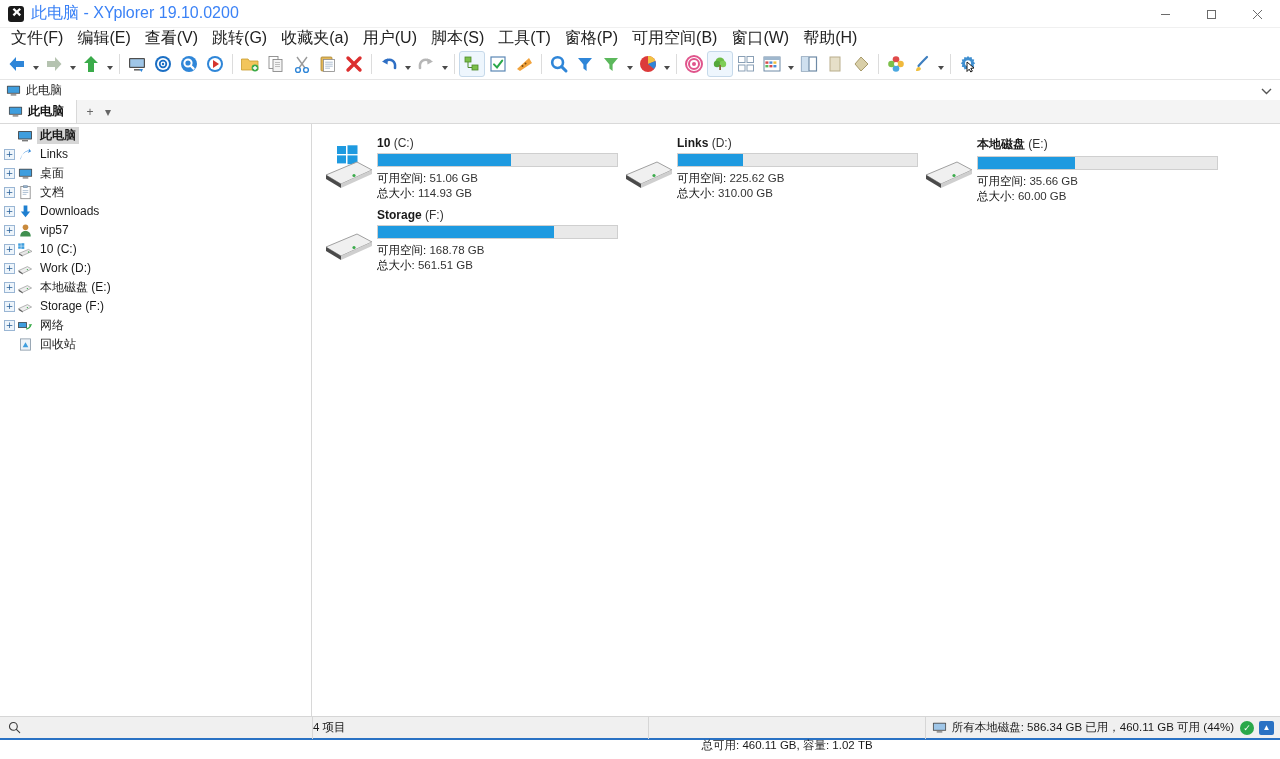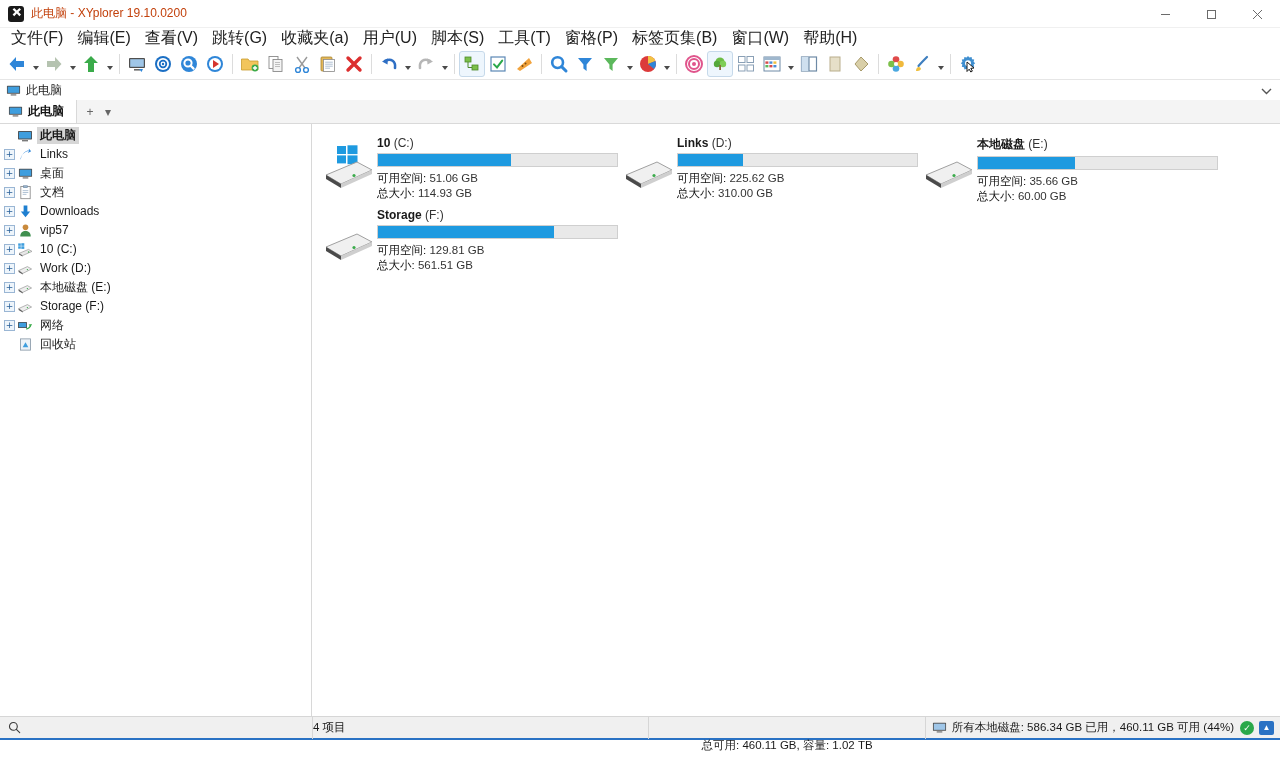--- a/index.html
+++ b/index.html
@@ -19,21 +19,21 @@
     height:28px; display:flex; align-items:center;
     background:#ffffff; border-bottom:1px solid #f0f0f0;
     position:relative;
   }
   .app-logo {
     width:16px; height:16px; margin-left:8px; margin-right:7px;
     background:#1a1a1a; border-radius:3px;
     display:flex; align-items:center; justify-content:center;
     color:#fff; font-size:10px; font-weight:bold; line-height:1;
   }
-  .title-text { font-size:12px; color:#c2410c; }
+  .title-text { font-size:16px; color:#3b82f6; }
   .win-controls { position:absolute; right:0; top:0; display:flex; height:28px; }
   .win-btn {
     width:46px; height:28px; display:flex; align-items:center; justify-content:center;
     color:#555; font-size:12px;
   }
   .win-btn svg { display:block; }
 
   
   .menubar {
     height:20px; display:flex; align-items:center;
@@ -195,21 +195,21 @@
 <div class="menubar">
   <div class="menu-item">文件(F)</div>
   <div class="menu-item">编辑(E)</div>
   <div class="menu-item">查看(V)</div>
   <div class="menu-item">跳转(G)</div>
   <div class="menu-item">收藏夹(a)</div>
   <div class="menu-item">用户(U)</div>
   <div class="menu-item">脚本(S)</div>
   <div class="menu-item">工具(T)</div>
   <div class="menu-item">窗格(P)</div>
-  <div class="menu-item">标签页集(B)</div>
+  <div class="menu-item">可用空间(B)</div>
   <div class="menu-item">窗口(W)</div>
   <div class="menu-item">帮助(H)</div>
 </div>
 
 <div class="toolbar">
 
   <div class="tb-btn">
     <svg width="20" height="20" viewBox="0 0 20 20">
         <path d="M9 3 L2.5 10 L9 17 L9 13 L17 13 L17 7 L9 7 Z" fill="#2f86d8"></path>
       </svg>
@@ -752,21 +752,21 @@
         </div>
         <div class="drive-info">
           <div class="drive-name">
             <span>Storage</span>
             <span class="vol">(F:)</span>
           </div>
           <div class="bar">
             <span style="width: 73.7%;"></span>
           </div>
           <div class="drive-line">
-            <span class="k">可用空间</span><span class="k">: </span><span class="v">129.81 GB</span>
+            <span class="k">可用空间</span><span class="k">: </span><span class="v">168.78 GB</span>
           </div>
           <div class="drive-line">
             <span class="k">总大小</span><span class="k">: </span><span class="v">561.51 GB</span>
           </div>
         </div>
       </div>
 
     </div>
   </div>
 </div>

